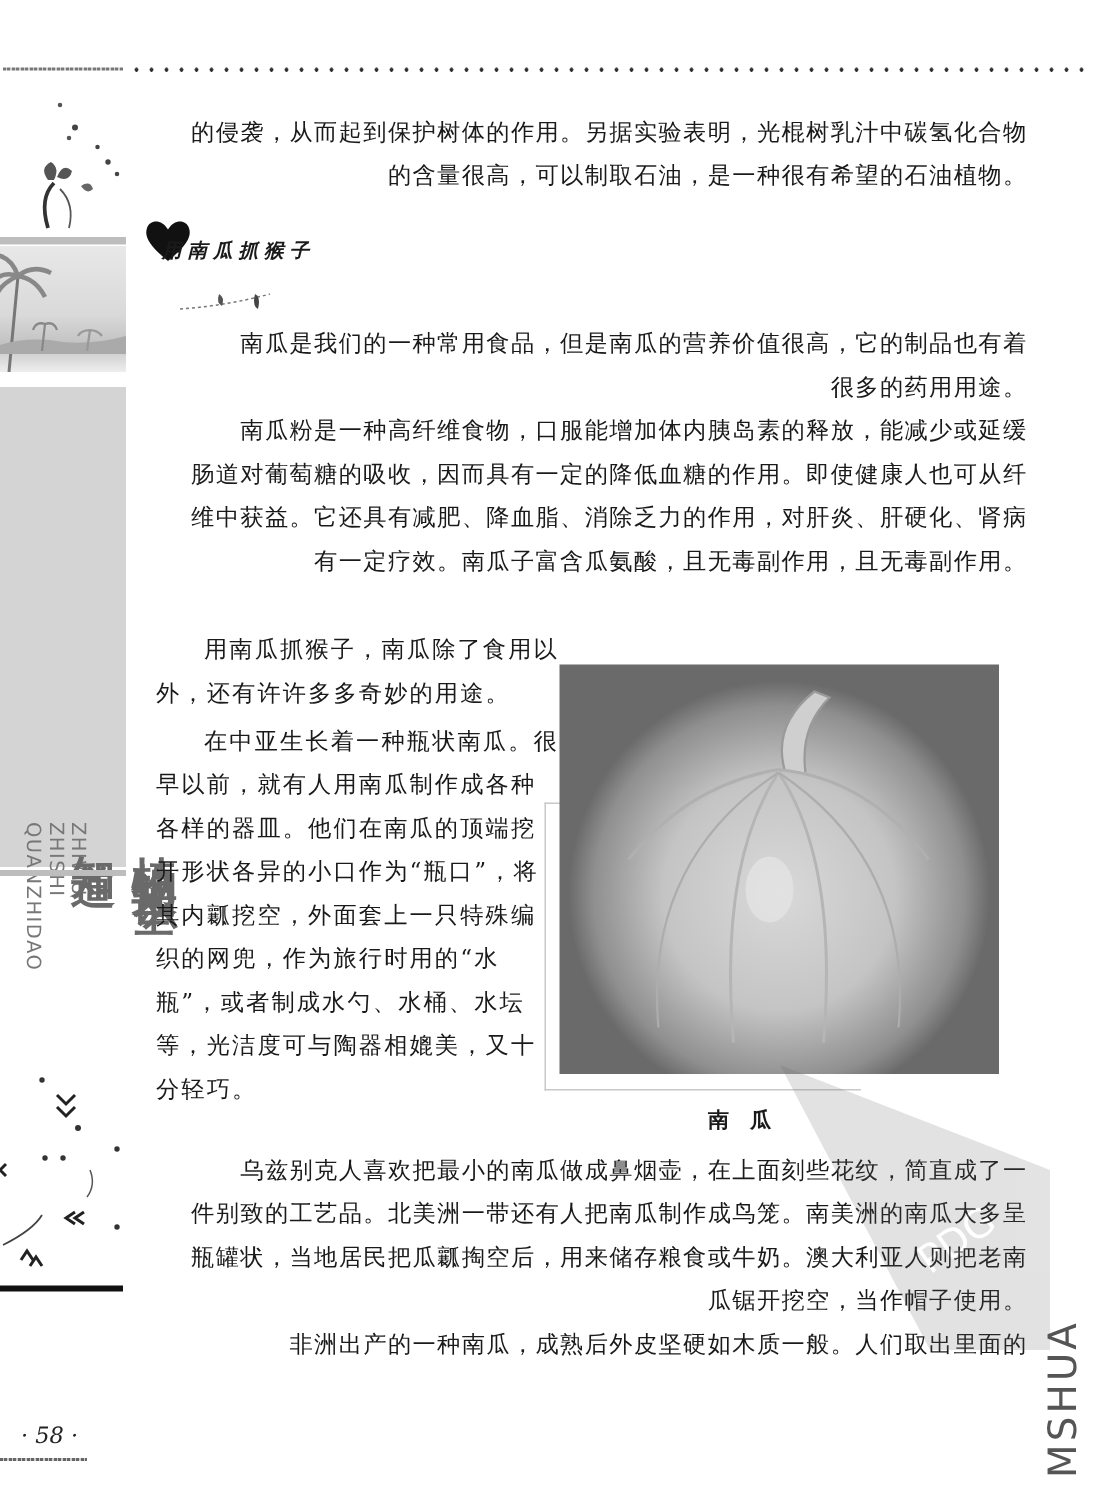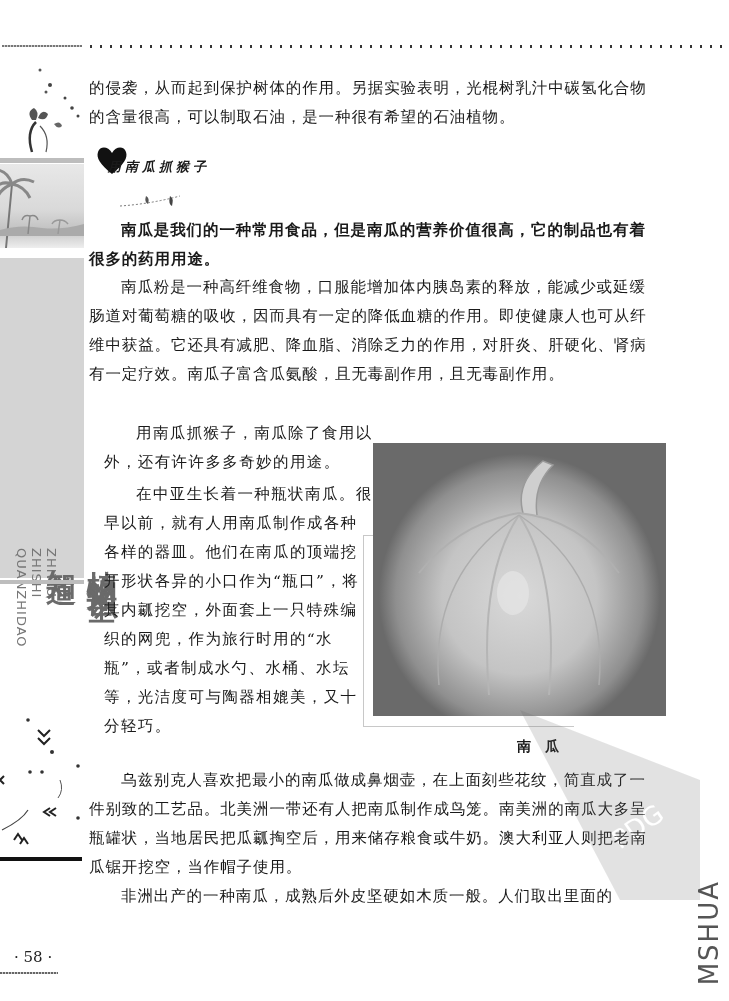--- a/index.html
+++ b/index.html
@@ -17,36 +17,36 @@
           background:linear-gradient(180deg,#e8e8e8 0%,#d9d9d9 55%,#c2c2c2 78%,#eeeeee 100%); overflow:hidden; }
   .band2 { position:absolute; left:0; top:250px; width:84px; height:8px; background:#fff; }
   .title-block { position:absolute; left:0; top:258px; width:84px; height:320px; background:#d4d4d4; }
   .band3 { position:absolute; left:0; top:580px; width:84px; height:4px; background:#bdbdbd; }
   .latin { position:absolute; left:14px; top:290px; writing-mode:vertical-rl;
            font-family:"DejaVu Sans","Liberation Sans",sans-serif; font-size:13px; letter-spacing:1px; color:#777; }
   .cn-title { position:absolute; left:40px; top:288px; writing-mode:vertical-rl;
               font-size:30px; letter-spacing:6px; color:#6a6a6a; font-weight:bold; }
   .flower-bottom { position:absolute; left:0; top:700px; width:85px; height:150px; }
   .bottom-bar { position:absolute; left:0; top:857px; width:82px; height:4px; background:#111; }
-  .page-num { position:absolute; left:14px; top:948px; font-size:15px; color:#222; }
+  .page-num { position:absolute; left:14px; top:948px; font-size:15px; font-style:italic; color:#222; }
   .bottom-dense { position:absolute; left:0; top:972px; width:58px; height:2px;
          background:repeating-linear-gradient(90deg,#666 0 2px,#ccc 2px 3px); }
   .p { position:absolute; font-size:15.5px; line-height:29px; letter-spacing:0.9px; margin:0; }
-  .body-wide { left:89px; width:566px; }
+  .body-wide { left:119px; width:566px;text-align:right; }
   .body-narrow { left:104px; width:270px; letter-spacing:1.4px; }
   .indent { text-indent:32px; }
   .heading { position:absolute; left:108px; top:158px; font-size:13px; font-style:italic;
              font-weight:bold; letter-spacing:4px; }
   .heart { position:absolute; left:96px; top:144px; width:32px; height:34px; }
   .vine { position:absolute; left:120px; top:188px; width:80px; height:22px; }
   .figure { position:absolute; left:373px; top:443px; width:293px; height:273px;
             background:radial-gradient(ellipse 48% 52% at 50% 56%, #d9d9d9 0%, #c4c4c4 55%, #8f8f8f 88%, #6a6a6a 100%); }
   .figure-outline { position:absolute; left:363px; top:535px; width:210px; height:190px; border:1px solid #c8c8c8; border-right:none; }
   .caption { position:absolute; left:472px; top:738px; font-size:14px; font-weight:bold; letter-spacing:14px;
-             font-family:Liberation Sans, sans-serif;margin-left:45px; }
+             font-family:Liberation Sans, sans-serif; }
   .watermark { position:absolute; left:500px; top:700px; width:200px; height:200px; opacity:0.18; }
   .side-mark { position:absolute; left:694px; top:880px; writing-mode:vertical-rl; transform:rotate(180deg);
                font-family:"DejaVu Sans","Liberation Sans",sans-serif; font-size:26px; color:#555; letter-spacing:2px; }
 </style>
 </head>
 <body>
 
 <div class="top-rule">
   <div class="dense"></div>
   <div class="dots"></div>
@@ -105,21 +105,21 @@
 <svg class="heart" viewBox="0 0 32 34">
   <path d="M16 30 C4 20 0 14 2 8 C4 2 12 2 16 9 C20 2 28 2 30 8 C32 14 28 20 16 30 Z" fill="#111"></path>
 </svg>
 <div class="heading">用南瓜抓猴子</div>
 <svg class="vine" viewBox="0 0 80 22">
   <path d="M0 18 q30 -2 60 -10" stroke="#777" stroke-width="1" stroke-dasharray="2 2" fill="none"></path>
   <path d="M26 8 q4 2 2 8 q-4 -2 -2 -8 z" fill="#555"></path>
   <path d="M50 8 q4 2 2 10 q-4 -2 -2 -10 z" fill="#444"></path>
 </svg>
 
-<p class="p body-wide indent" style="top:215px;font-weight:bold;">南瓜是我们的一种常用食品，但是南瓜的营养价值很高，它的制品也有着很多的药用用途。</p>
+<p class="p body-wide indent" style="top:215px;">南瓜是我们的一种常用食品，但是南瓜的营养价值很高，它的制品也有着很多的药用用途。</p>
 <p class="p body-wide indent" style="top:273px;">南瓜粉是一种高纤维食物，口服能增加体内胰岛素的释放，能减少或延缓肠道对葡萄糖的吸收，因而具有一定的降低血糖的作用。即使健康人也可从纤维中获益。它还具有减肥、降血脂、消除乏力的作用，对肝炎、肝硬化、肾病有一定疗效。南瓜子富含瓜氨酸，且无毒副作用，且无毒副作用。</p>
 <p class="p body-narrow indent" style="top:419px;">用南瓜抓猴子，南瓜除了食用以外，还有许许多多奇妙的用途。</p>
 <p class="p body-narrow indent" style="top:480px;">在中亚生长着一种瓶状南瓜。很早以前，就有人用南瓜制作成各种各样的器皿。他们在南瓜的顶端挖开形状各异的小口作为“瓶口”，将其内瓤挖空，外面套上一只特殊编织的网兜，作为旅行时用的“水瓶”，或者制成水勺、水桶、水坛等，光洁度可与陶器相媲美，又十分轻巧。</p>
 <p class="p body-wide indent" style="top:766px;">乌兹别克人喜欢把最小的南瓜做成鼻烟壶，在上面刻些花纹，简直成了一件别致的工艺品。北美洲一带还有人把南瓜制作成鸟笼。南美洲的南瓜大多呈瓶罐状，当地居民把瓜瓤掏空后，用来储存粮食或牛奶。澳大利亚人则把老南瓜锯开挖空，当作帽子使用。</p>
 <p class="p body-wide indent" style="top:882px;">非洲出产的一种南瓜，成熟后外皮坚硬如木质一般。人们取出里面的</p>
 
 <div class="figure-outline"></div>
 <div class="figure">
   <svg width="293" height="273" viewBox="0 0 293 273">
     <path d="M150 70 q-8 -30 20 -52 l10 4 q-20 20 -16 50" fill="#cfcfcf" stroke="#9a9a9a" stroke-width="1.5"></path>

